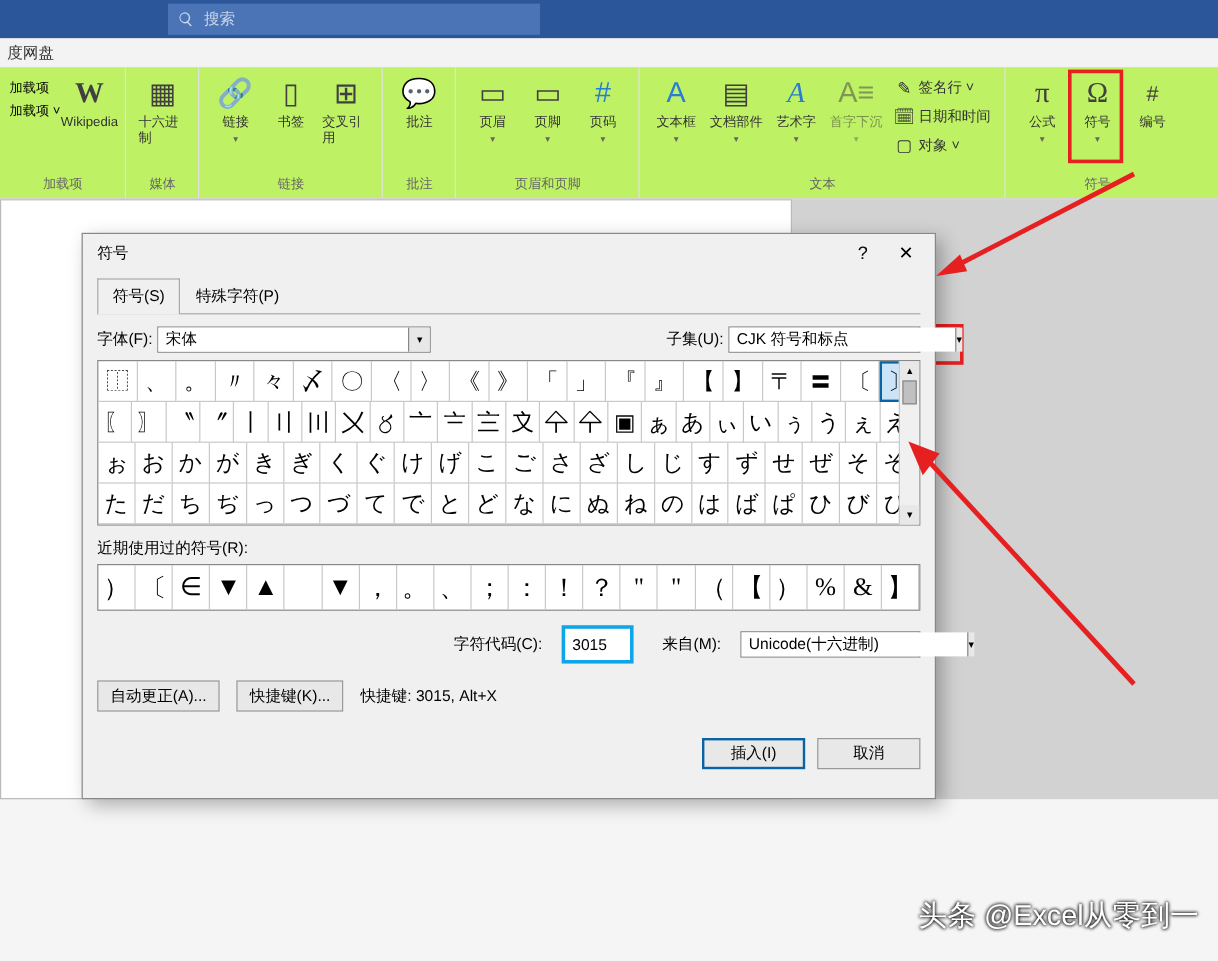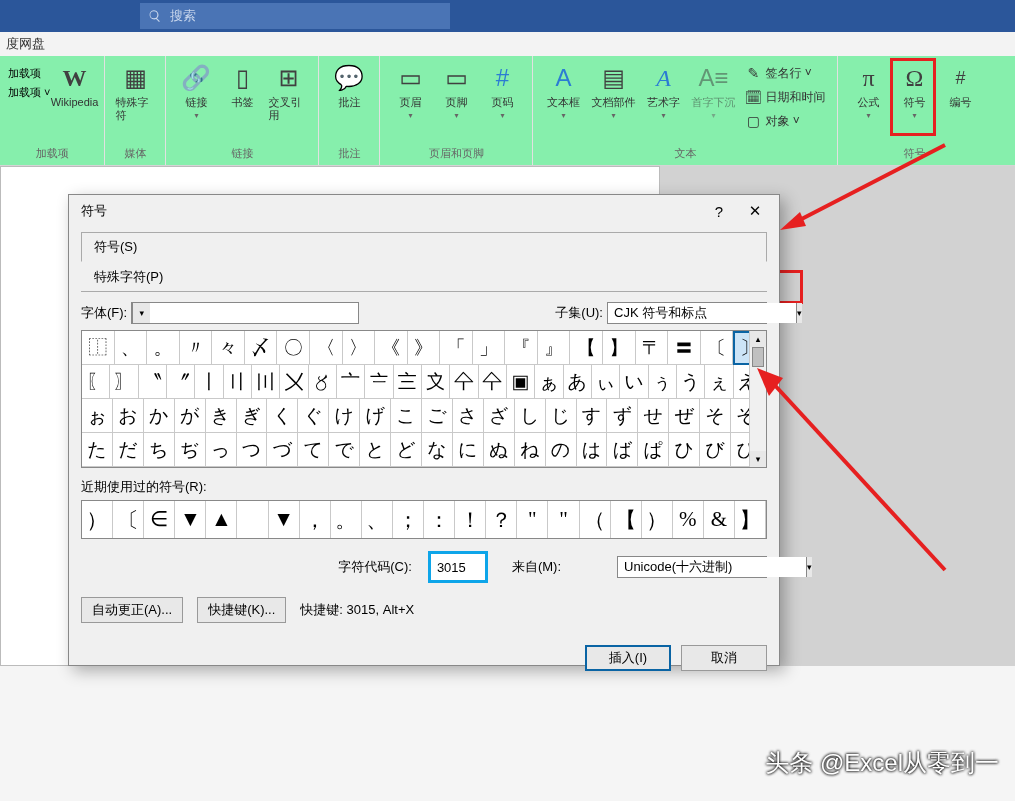--- a/index.html
+++ b/index.html
@@ -8,21 +8,21 @@
     
     .title-bar { height: 32px; background: linear-gradient(to bottom, #2b569a, #2b569a); display: flex; align-items: center; }
     .search-box { margin-left: 140px; width: 310px; height: 26px; background: #4a74b5; display: flex; align-items: center; padding: 4px 8px; }
     .search-icon-svg { width: 14px; height: 14px; fill: #c9d7ec; margin-right: 8px; }
     .search-text { color: #c9d7ec; font-size: 13px; }
 
     
     .tab-strip { height: 24px; background: #f3f3f3; padding-left: 6px; display: flex; align-items: center; font-size: 13px; color: #333; }
 
     
-    .ribbon { height: 110px; background: #86efac; border-bottom: 1px solid #d5d5d5; display: flex; }
+    .ribbon { height: 110px; background: #bef264; border-bottom: 1px solid #d5d5d5; display: flex; }
     .ribbon-group { display: flex; flex-direction: column; align-items: center; border-right: 1px solid #e1e1e1; padding: 4px 8px 0; }
     .ribbon-group-items { display: flex; gap: 2px; flex: 1; align-items: flex-start; }
     .ribbon-group-label { font-size: 11px; color: #666; padding: 2px 0 4px; }
     .ribbon-btn { display: flex; flex-direction: column; align-items: center; width: 44px; padding: 4px 2px; cursor: pointer; }
     .ribbon-btn-icon { width: 28px; height: 28px; display: flex; align-items: center; justify-content: center; font-size: 24px; color: #404040; }
     .ribbon-btn-label { font-size: 11px; color: #333; margin-top: 4px; text-align: left; line-height: 1.2; }
     .ribbon-btn-drop { font-size: 8px; color: #666; margin-top: 2px; }
     .ribbon-small-row { display: flex; flex-direction: column; gap: 2px; padding: 2px 4px; }
     .ribbon-small-btn { display: flex; align-items: center; font-size: 12px; color: #333; height: 22px; cursor: pointer; white-space: nowrap; }
     .ribbon-small-btn-icon { width: 16px; height: 16px; margin-right: 4px; display: inline-flex; align-items: center; justify-content: center; font-size: 14px; }
@@ -32,21 +32,21 @@
     
     .doc-area { position: absolute; top: 166px; left: 0; right: 0; height: 500px; background: #d2d2d2; }
     .doc-page { position: absolute; top: 0; left: 0; width: 660px; height: 500px; background: #fff; border: 1px solid #bbb; }
 
     
     .dialog { position: absolute; top: 194px; left: 68px; width: 712px; height: 472px; background: #f0f0f0; border: 1px solid #888; box-shadow: 5px 5px 15px rgba(0,0,0,0.3); z-index: 10; }
     .dialog-title { height: 32px; display: flex; align-items: center; padding: 0 6px 0 12px; font-size: 13px; }
     .dialog-title-text { flex: 1; }
     .dialog-close, .dialog-help { width: 36px; height: 28px; display: flex; align-items: center; justify-content: center; cursor: pointer; font-size: 15px; }
     .dialog-body { padding: 4px 12px 12px; }
-    .tabs { display: flex; border-bottom: 1px solid #aaa; flex-direction: column; }
+    .tabs { display: flex; border-bottom: 1px solid #aaa; }
     .tab { padding: 5px 12px; font-size: 13px; border: 1px solid transparent; cursor: pointer; position: relative; top: 1px; }
     .tab.active { background: #f0f0f0; border: 1px solid #aaa; border-bottom: 1px solid #f0f0f0; }
 
     .form-row { display: flex; align-items: center; margin-top: 10px; font-size: 13px; }
     .form-label { margin-right: 4px; }
     .combo { display: flex; border: 1px solid #888; background: #fff; height: 22px; }
     .combo input { border: none; outline: none; padding: 0 6px; font-size: 13px; flex: 1; }
     .combo-drop { width: 18px; background: #e8e8e8; border-left: 1px solid #888; display: flex; align-items: center; justify-content: center; font-size: 9px; cursor: pointer; }
 
     .symbol-grid { margin-top: 6px; border: 1px solid #888; background: #fff; position: relative; }
@@ -105,21 +105,21 @@
         <div class="ribbon-btn-label">Wikipedia</div>
       </div>
     </div>
     <div class="ribbon-group-label">加载项</div>
   </div>
 
   <div class="ribbon-group">
     <div class="ribbon-group-items">
       <div class="ribbon-btn">
         <div class="ribbon-btn-icon">▦</div>
-        <div class="ribbon-btn-label">特殊字符</div>
+        <div class="ribbon-btn-label">十六进制</div>
       </div>
     </div>
     <div class="ribbon-group-label">媒体</div>
   </div>
 
   <div class="ribbon-group">
     <div class="ribbon-group-items">
       <div class="ribbon-btn">
         <div class="ribbon-btn-icon">🔗</div>
         <div class="ribbon-btn-label">链接</div>
@@ -253,20 +253,21 @@
   </div>
   <div class="dialog-body">
     <div class="tabs">
       <div class="tab active">符号(S)</div>
       <div class="tab">特殊字符(P)</div>
     </div>
 
     <div class="form-row">
       <span class="form-label">字体(F):</span>
       <div class="combo" style="width:228px;">
+        <input value="宋体" style="">
         <div class="combo-drop">▾</div>
       </div>
       <span style="flex:1"></span>
       <span class="form-label">子集(U):</span>
       <div class="combo" style="width:160px;">
         <input value="CJK 符号和标点" style="">
         <div class="combo-drop">▾</div>
       </div>
     </div>
 
@@ -399,21 +400,21 @@
         <div class="recent-cell" style="width: 31.1818px;">%</div>
         <div class="recent-cell" style="width: 31.1818px;">&amp;</div>
         <div class="recent-cell" style="width: 31.1818px;">】</div>
       </div>
 
     <div class="info-row">
       <div class="code-controls">
         <span>字符代码(C):</span>
         <input class="code-input" value="3015" style="">
         <span style="margin-left:8px;">来自(M):</span>
-        <div class="combo" style="width:150px;margin-left:40px;">
+        <div class="combo" style="width:150px;">
           <input value="Unicode(十六进制)" style="">
           <div class="combo-drop">▾</div>
         </div>
       </div>
     </div>
 
     <div class="btn-row">
       <button class="btn">自动更正(A)...</button>
       <button class="btn">快捷键(K)...</button>
       <span>快捷键: 3015, Alt+X</span>

